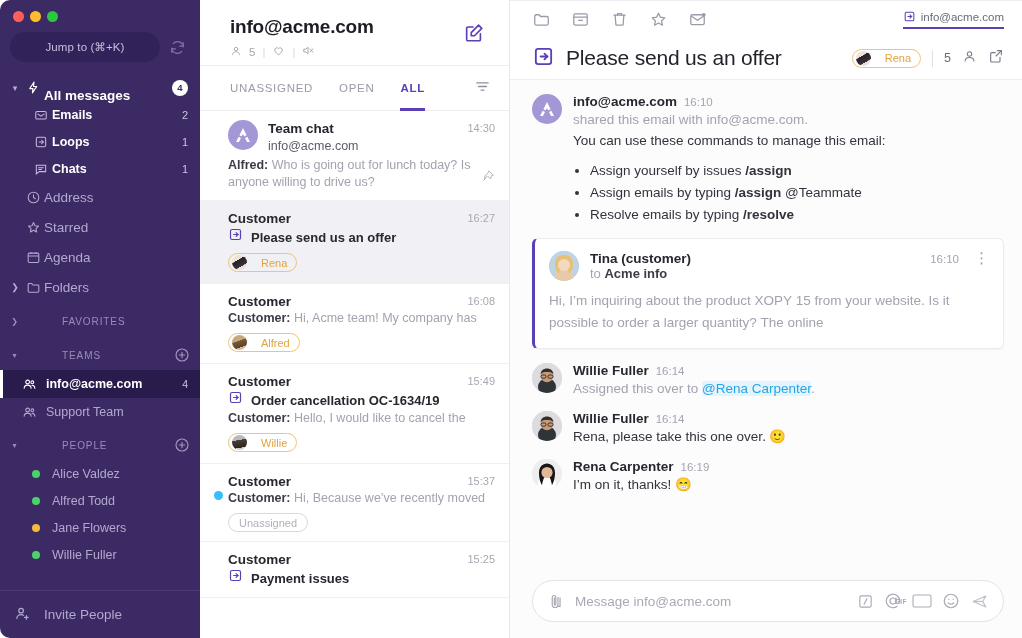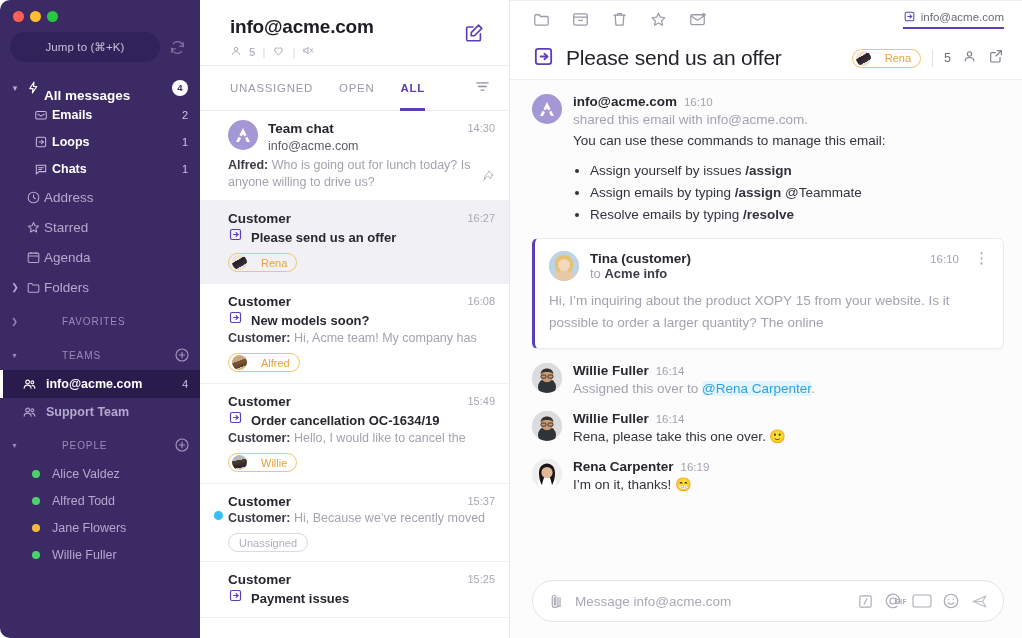--- a/index.html
+++ b/index.html
@@ -67,21 +67,21 @@
   }
   .sect-head .chev { width: 14px; font-size: 8px; display: flex; align-items: center; justify-content: center; }
   .sect-head .lbl { flex: 1; padding-left: 40px; }
   .plus-ic { width: 16px; height: 16px; opacity: .75; }
 
   .team-row {
     display: flex; align-items: center; height: 28px;
     padding-left: 22px; padding-right: 12px; cursor: pointer; position: relative;
   }
   .team-row .ic { width: 24px; display: flex; align-items: center; }
-  .team-row .lbl { flex: 1; font-size: 12.5px; color: #b5a8cf; font-weight: bold; }
+  .team-row .lbl { flex: 1; font-size: 12.5px; color: #b5a8cf; }
   .team-row .cnt { font-size: 10.5px; color: #cfc4e4; }
   .team-row.active { background: #2a1b4d; }
   .team-row.active::before {
     content: ""; position: absolute; left: 0; top: 0; bottom: 0; width: 3px; background: #fff;
   }
   .team-row.active .lbl { color: #fff; font-weight: bold; }
 
   .person-row { display: flex; align-items: center; height: 27px; padding-left: 32px; cursor: pointer; }
   .dot { width: 8px; height: 8px; border-radius: 50%; margin-right: 12px; }
   .person-row .lbl { font-size: 12.5px; color: #b5a8cf; }
@@ -384,20 +384,30 @@
       <div class="person-row">
         <span class="dot" style="background:#f5bb3c"></span>
         <span class="lbl">Jane Flowers</span>
       </div>
       <div class="person-row">
         <span class="dot" style="background:#4ad36a"></span>
         <span class="lbl">Willie Fuller</span>
       </div>
     </div>
 
+    <div class="invite">
+      <span>
+        <svg width="17" height="17" viewBox="0 0 24 24" fill="none" stroke="#b5a8cf" stroke-width="1.7" stroke-linecap="round">
+            <circle cx="10" cy="8" r="3.2"></circle>
+            <path d="M4 19c0-3.2 2.7-5.5 6-5.5 1.3 0 2.5.3 3.5 1"></path>
+            <path d="M17.5 15v5M15 17.5h5"></path>
+          </svg>
+      </span>
+      <span>Invite People</span>
+    </div>
   </div>
 
   <div class="listcol">
     <div class="lc-headwrap">
       <div class="lc-head">
         <div class="lc-title">info@acme.com</div>
         <div class="lc-sub">
           <span>
             <svg width="12" height="12" viewBox="0 0 24 24" fill="none" stroke="#a6a6b3" stroke-width="1.8" stroke-linecap="round">
                 <circle cx="12" cy="8" r="3.5"></circle>
@@ -486,30 +496,20 @@
         <div class="pill assignee">
           <span class="pill-av" style="background:linear-gradient(150deg,#f0e2d2 35%,#262028 36%,#3a3038 70%,#ede0d0 71%)"></span>
           <span>Rena</span>
         </div>
       </div>
 
       <div class="conv">
         <div style="display:flex;align-items:flex-start;">
           <div class="conv-name">Customer</div>
           <div class="conv-time" style="margin-left:auto;">16:08</div>
-        </div>
-        <div class="conv-subject">
-          <span>
-            <svg width="15" height="15" viewBox="0 0 24 24" fill="none" stroke="#5b3fb5" stroke-width="1.9" stroke-linecap="round">
-                <rect x="4" y="4" width="16" height="16" rx="2.5"></rect>
-                <path d="M9 12h7"></path>
-                <path d="M13 9l3 3-3 3"></path>
-              </svg>
-          </span>
-          <span>New models soon?</span>
         </div>
         <div class="conv-snip">
           <b>Customer:</b><span> Hi, Acme team! My company has</span>
         </div>
         <div class="pill assignee">
           <span class="pill-av" style="background:linear-gradient(160deg,#c9a87e 40%,#7a5a3a 41%,#5d4228 75%,#d8bb94 76%)"></span>
           <span>Alfred</span>
         </div>
       </div>
 

